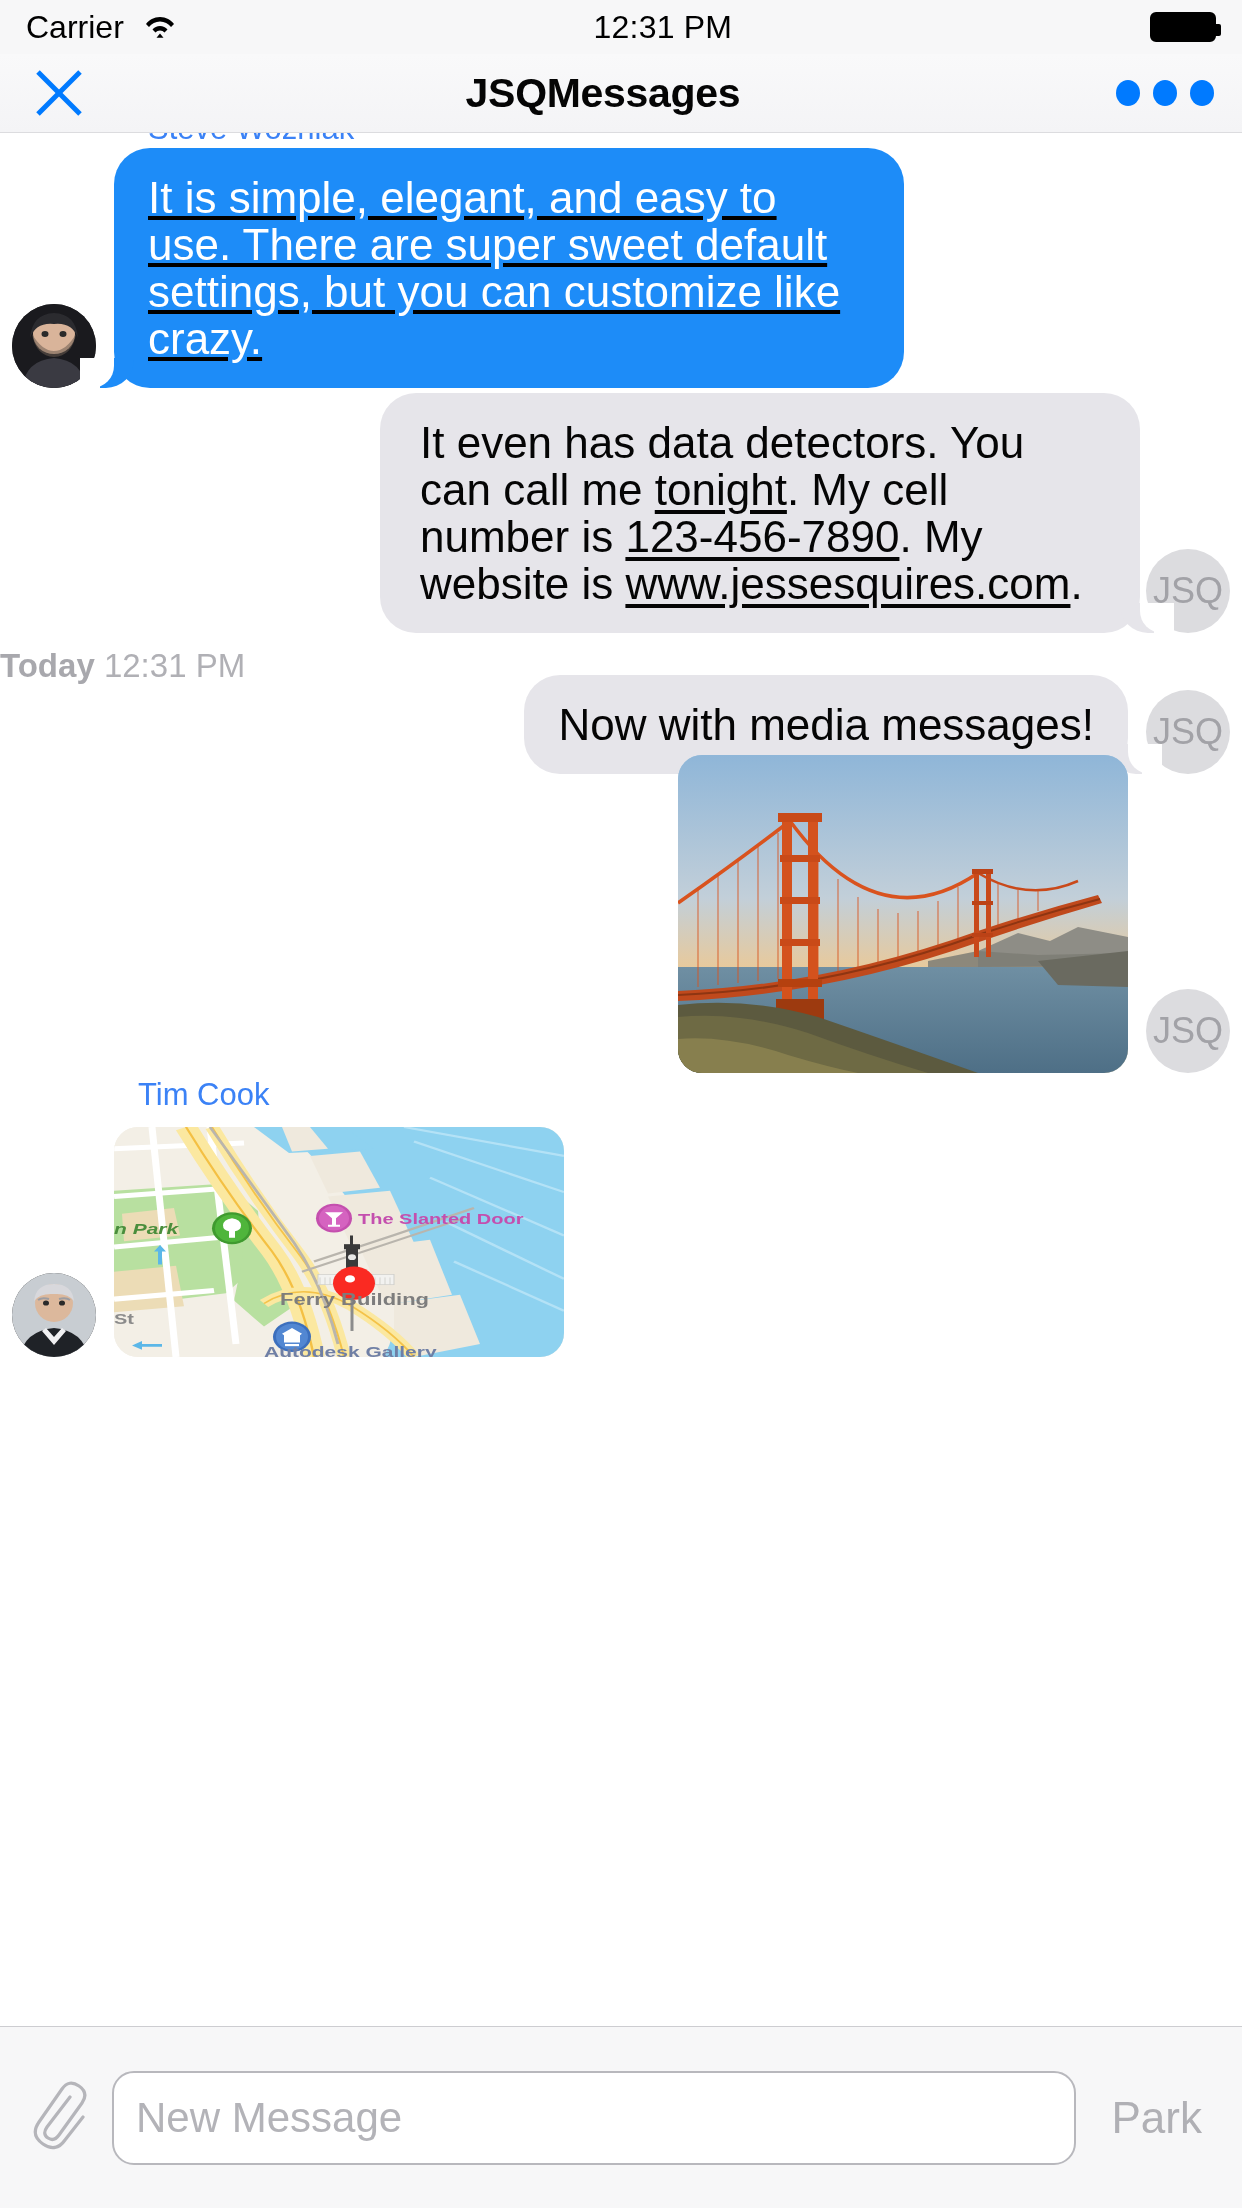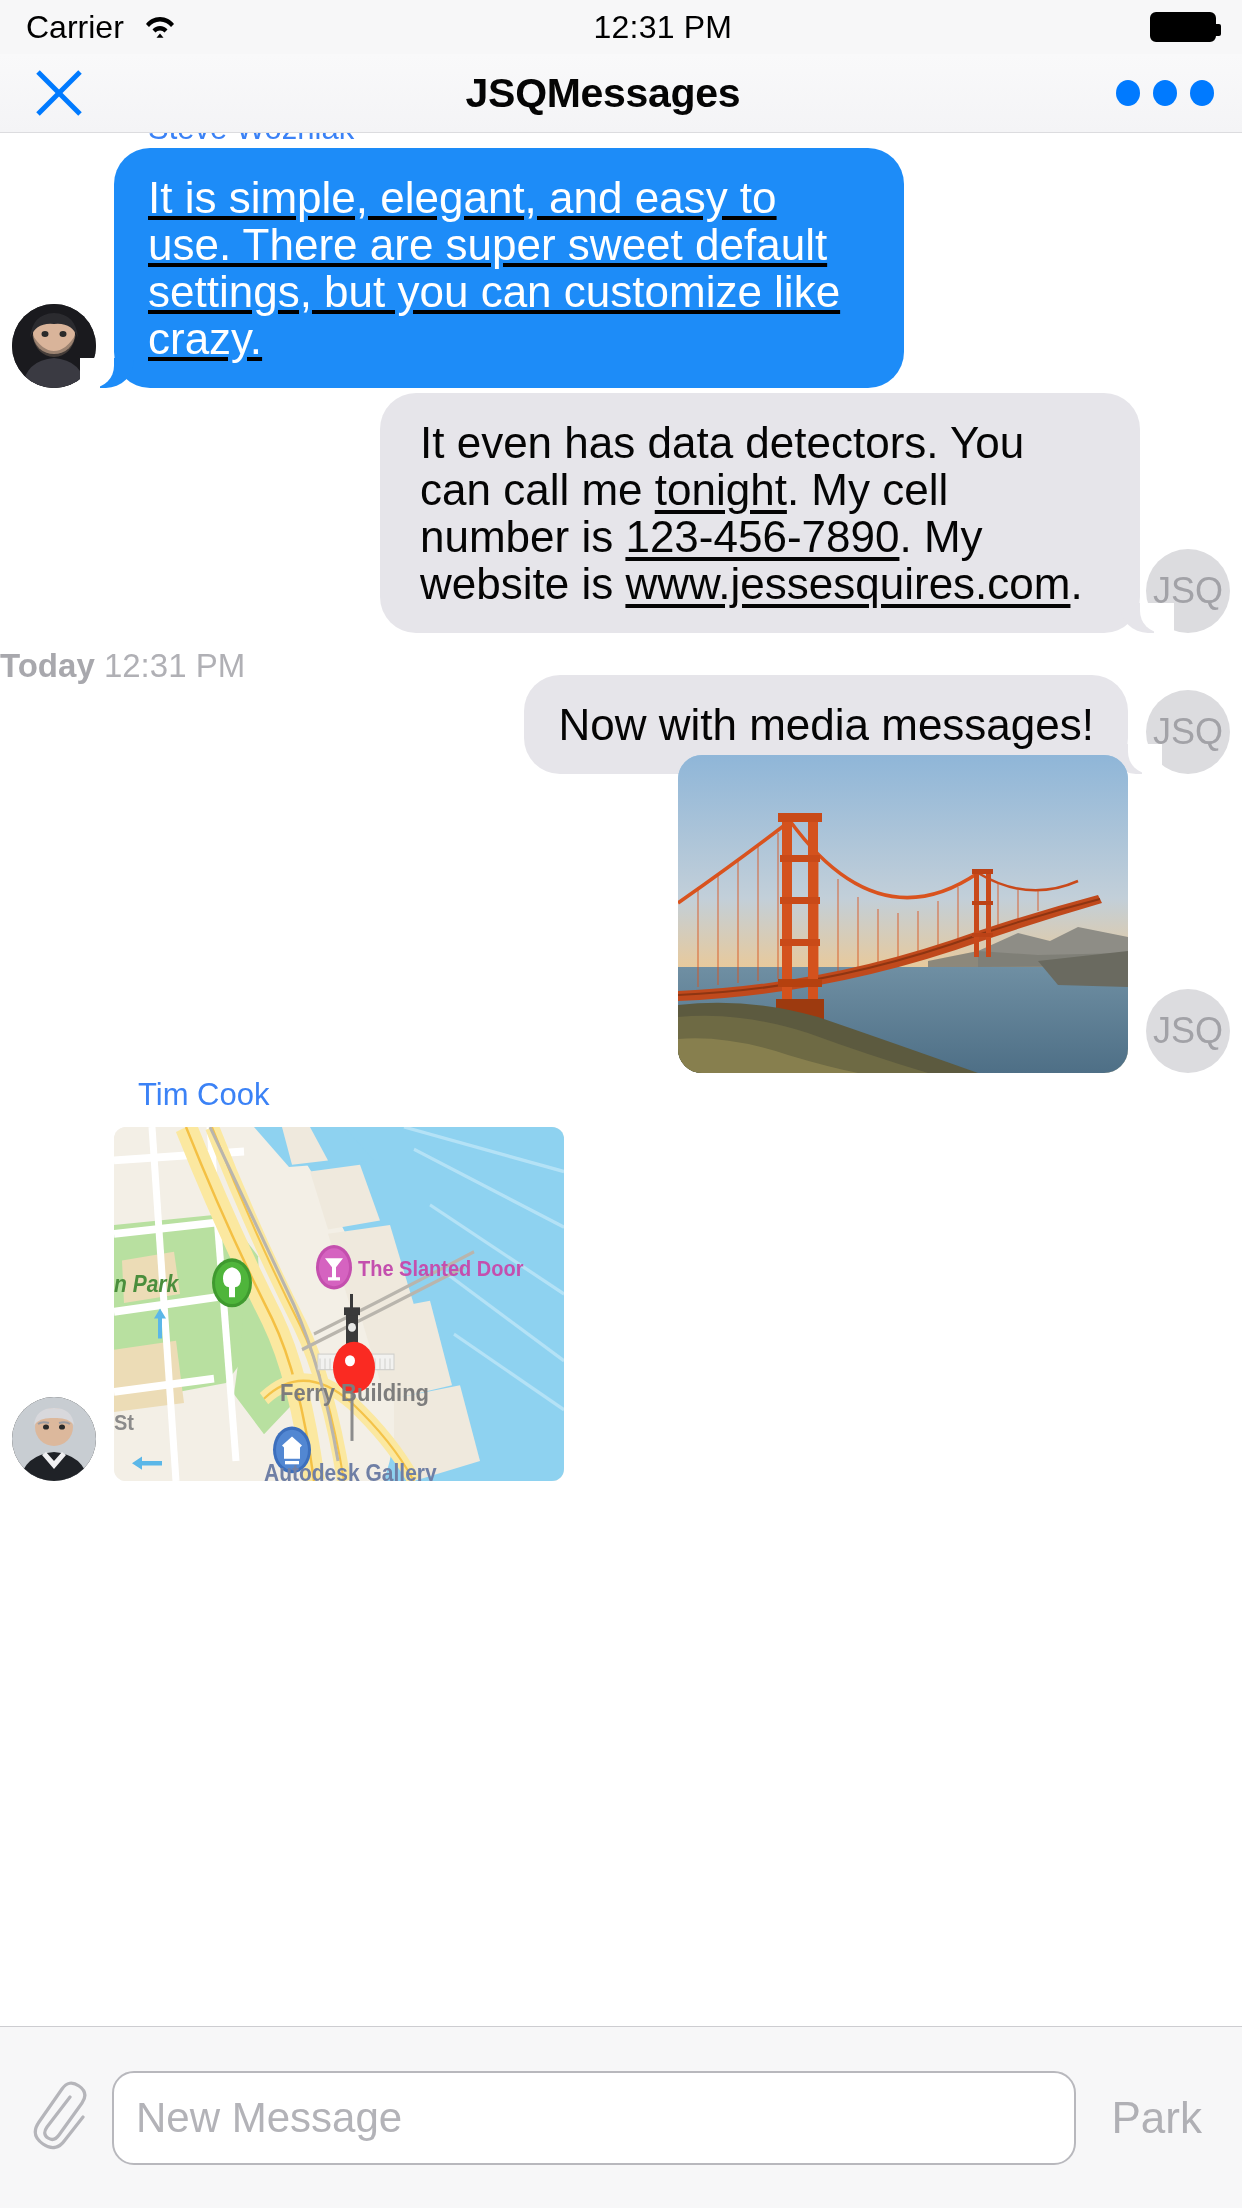--- a/index.html
+++ b/index.html
@@ -118,21 +118,21 @@
     margin:26px 0 16px 0;
   }
   .timestamp b{ font-weight:bold; color:#a8a8ad; }
 
   
   .media-photo{
     width:450px; height:318px; border-radius:24px; overflow:hidden;
     position:relative; flex:0 0 auto; background:#9cc3e0;
   }
   .media-map{
-    width:450px; height:354px; border-radius:12px; overflow:hidden;
+    width:450px; height:230px; border-radius:24px; overflow:hidden;
     position:relative; flex:0 0 auto; background:#f2efe9;
   }
   .media-photo svg,.media-map svg{ display:block; width:100%; height:100%; }
 
   
   .toolbar{
     position:absolute; bottom:0; left:0; width:1242px; height:182px;
     background:#f7f7f8; border-top:1px solid #cdcdd1;
     display:flex; align-items:center; padding:0 22px;
     gap:18px;

